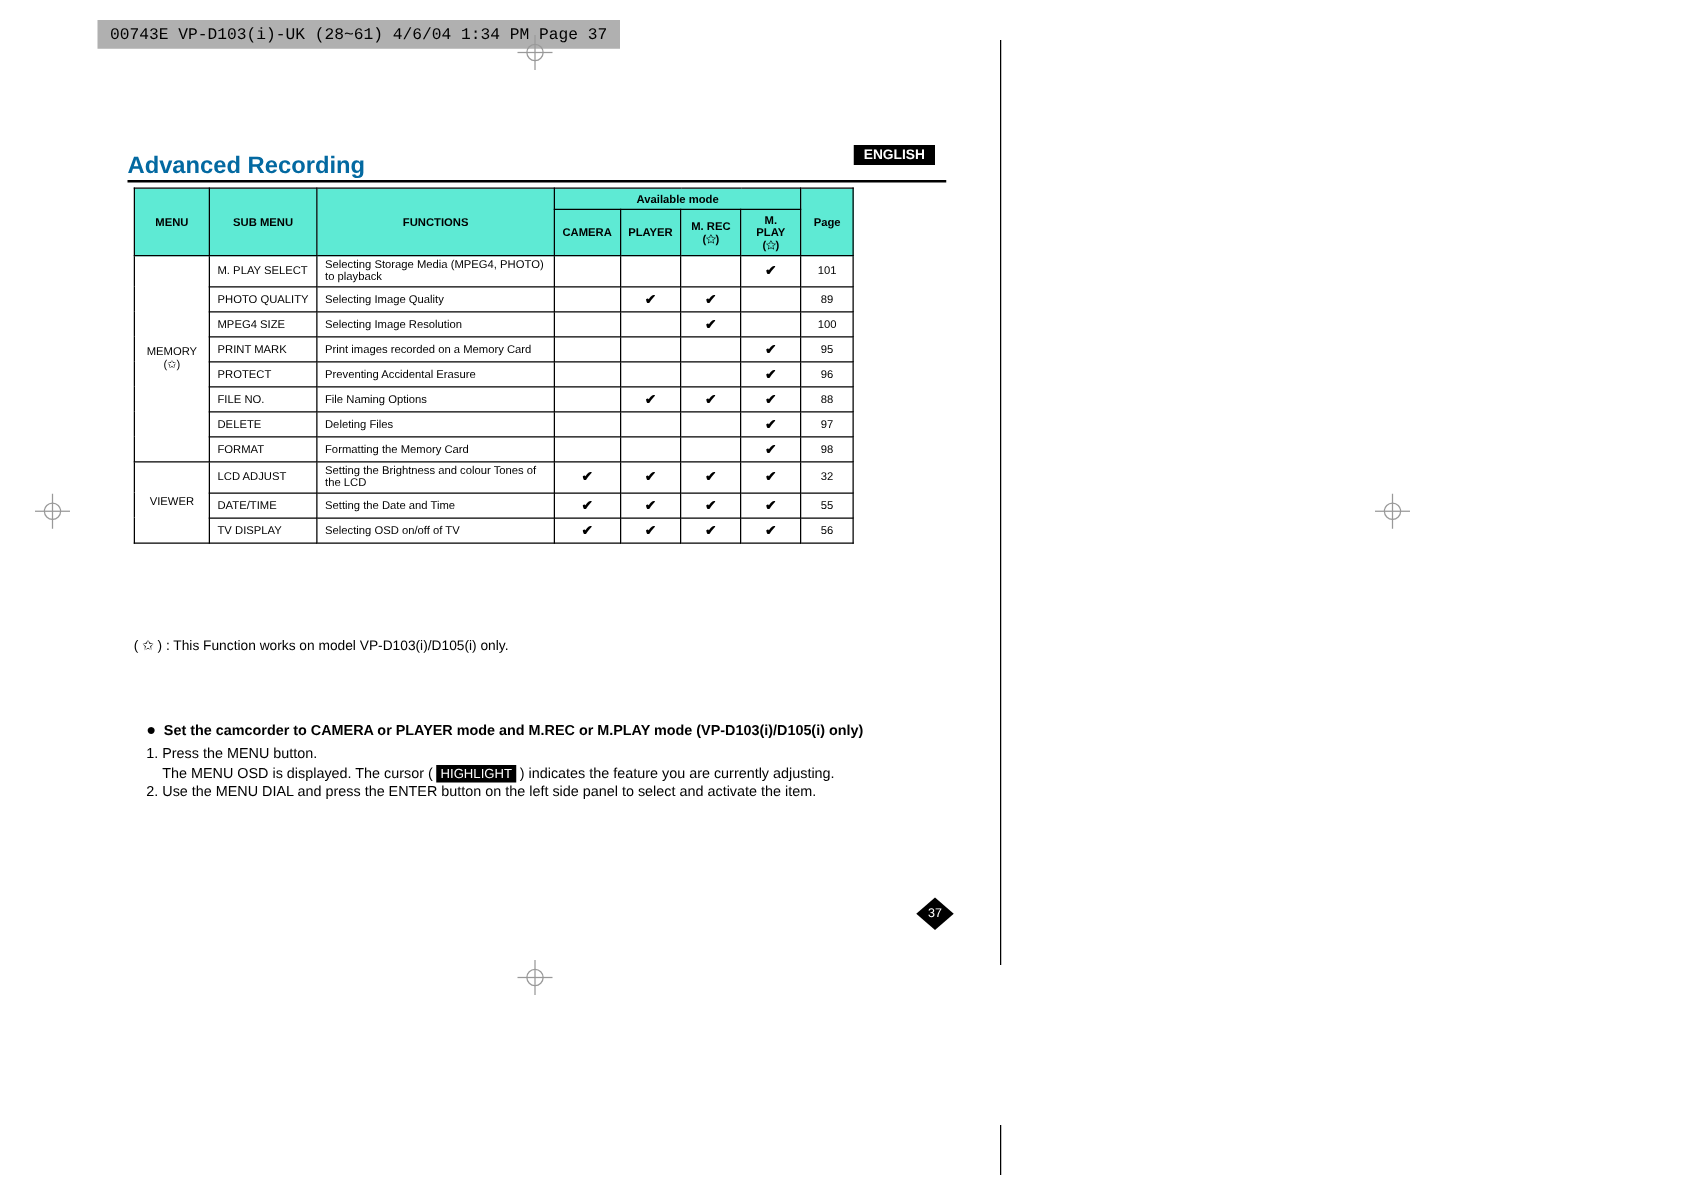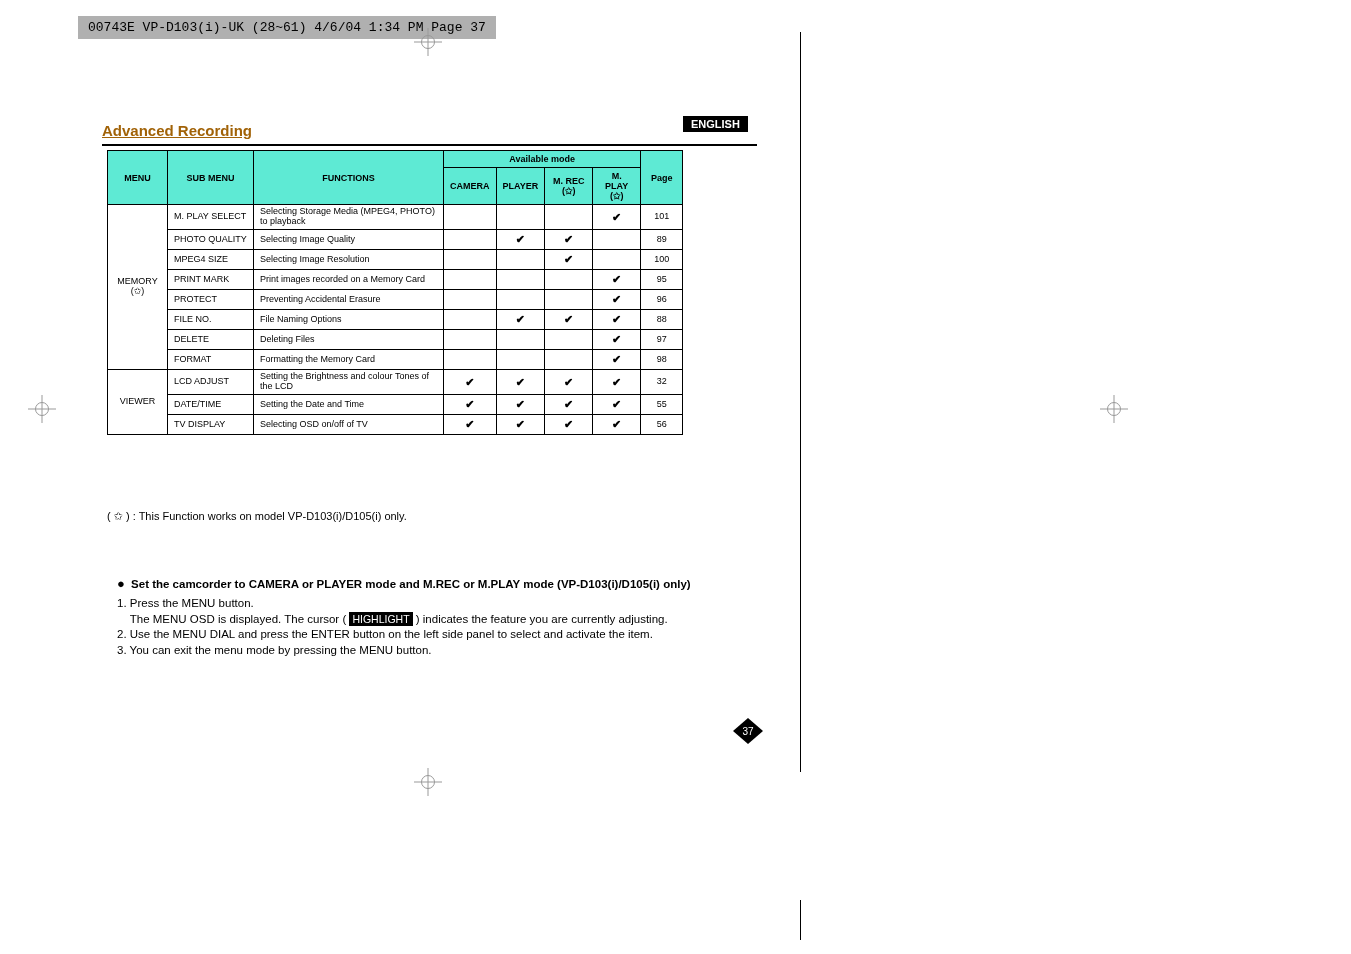--- a/index.html
+++ b/index.html
@@ -85,24 +85,23 @@
       background: #000;
       color: #fff;
       font-size: 11px;
       font-weight: bold;
       padding: 2px 8px;
     }
     .title {
       position: absolute;
       top: 122px;
       left: 102px;
-      font-size: 15px;
-      font-weight: bold;
-      color: #a16207;
-      text-decoration: underline;
+      font-size: 19px;
+      font-weight: bold;
+      color: #0369a1;
     }
     .title-underline {
       position: absolute;
       top: 144px;
       left: 102px;
       width: 655px;
       height: 2px;
       background: #000;
     }
     .menu-table {
@@ -354,23 +353,20 @@
 </div>
 
 <div class="instructions">
   <div>
     <span>1. </span><span>Press the MENU button.</span><br>
     &nbsp;&nbsp;&nbsp;&nbsp;<span>The MENU OSD is displayed. The cursor ( </span><span class="highlight-box">HIGHLIGHT</span><span> ) indicates the feature you are currently adjusting.</span>
   </div>
   <div>
     <span>2. </span><span>Use the MENU DIAL and press the ENTER button on the left side panel to select and activate the item.</span>
   </div>
-  <div>
-    <span>3. </span><span>You can exit the menu mode by pressing the MENU button.</span>
-  </div>
 </div>
 
 <div class="page-badge">
   <svg viewBox="0 0 34 30">
     <polygon points="17,2 32,15 17,28 2,15" fill="#000"></polygon>
   </svg>
   <div class="page-badge-num">37</div>
 </div>
 
 </body></html>

